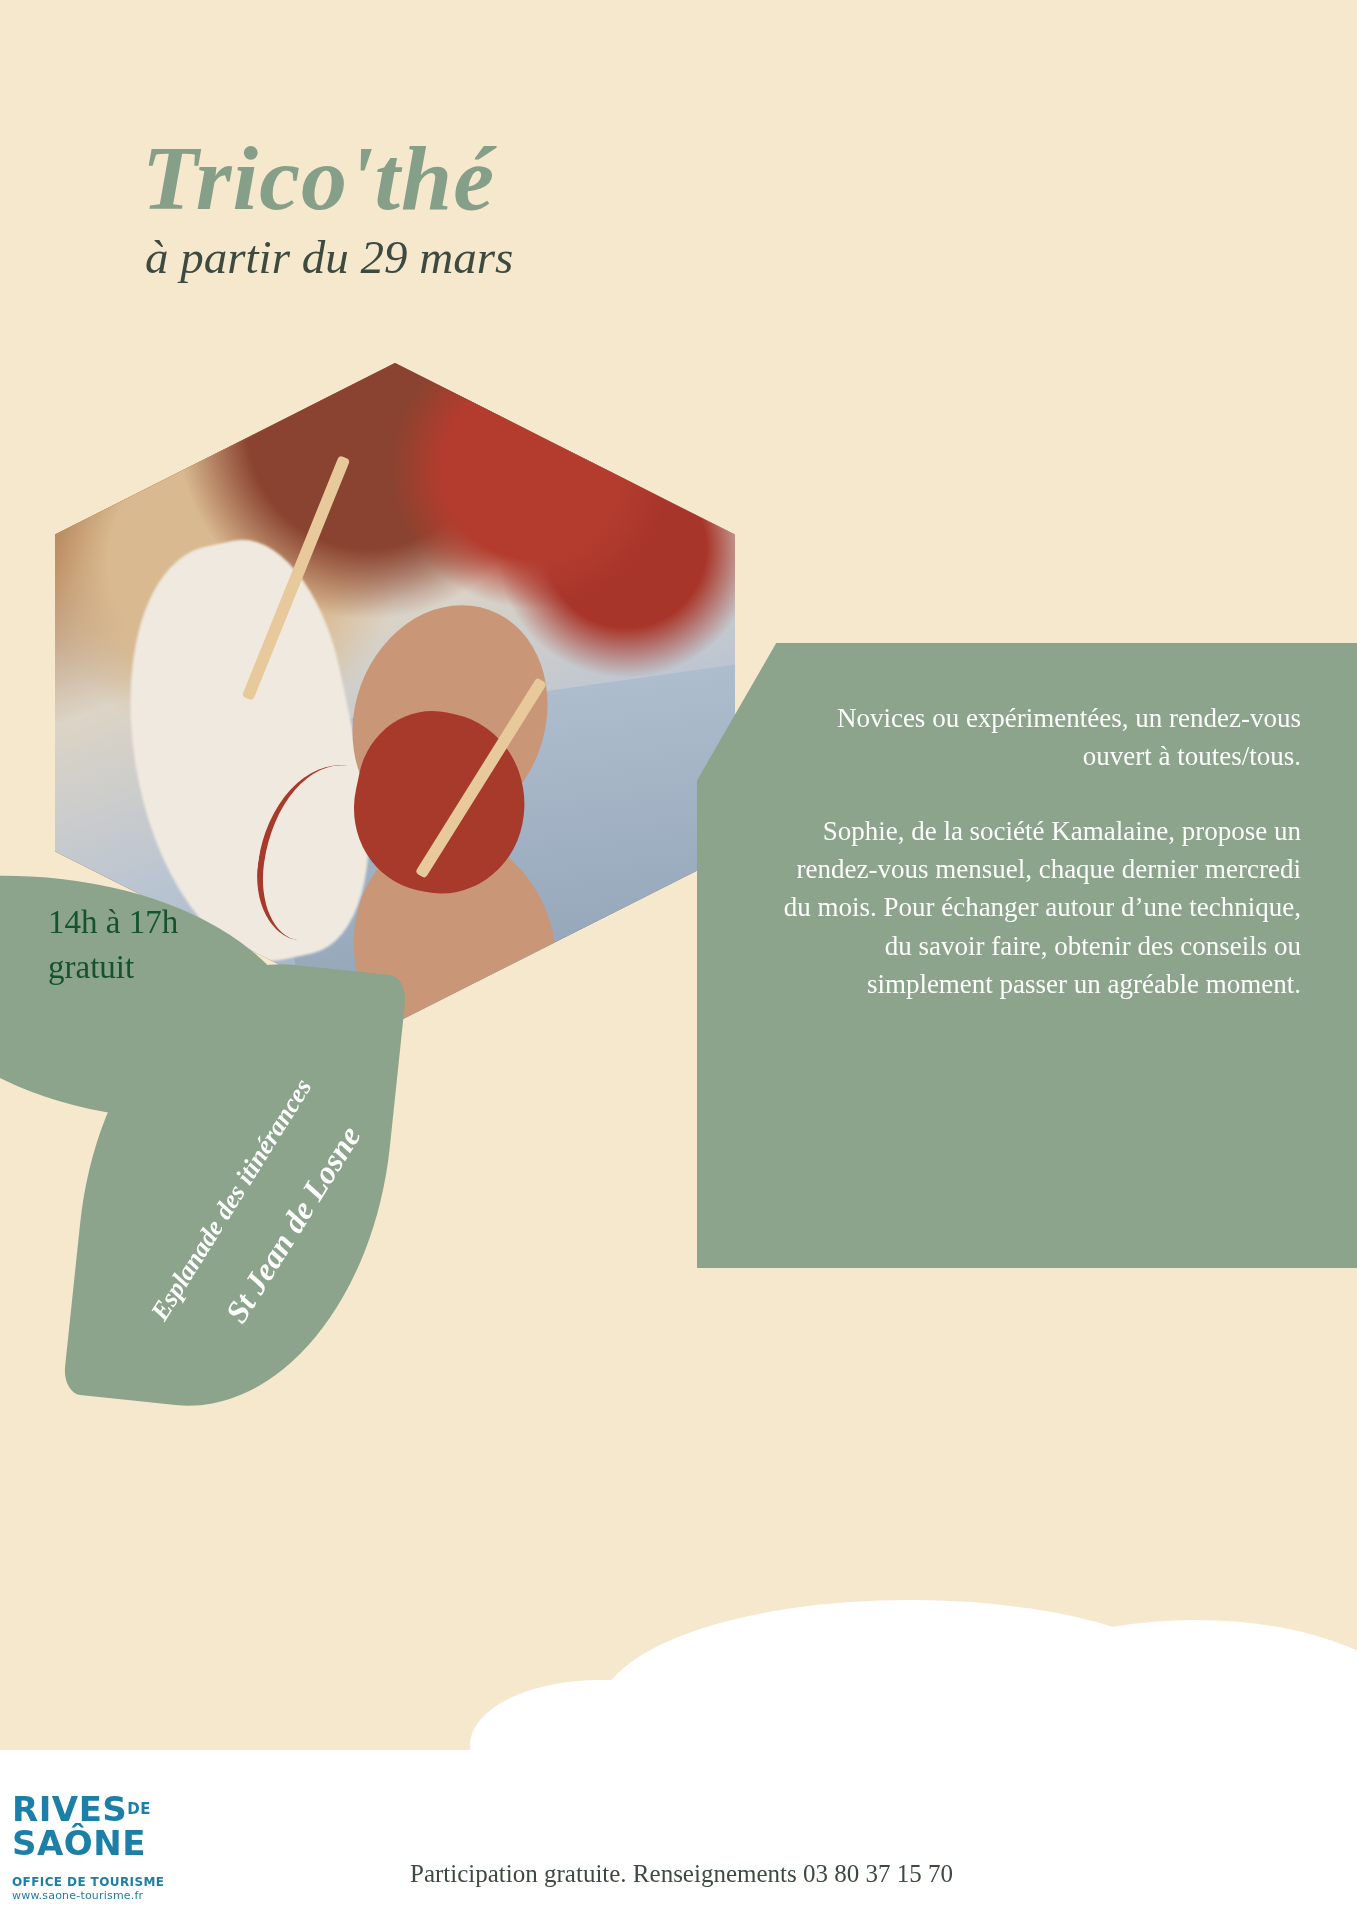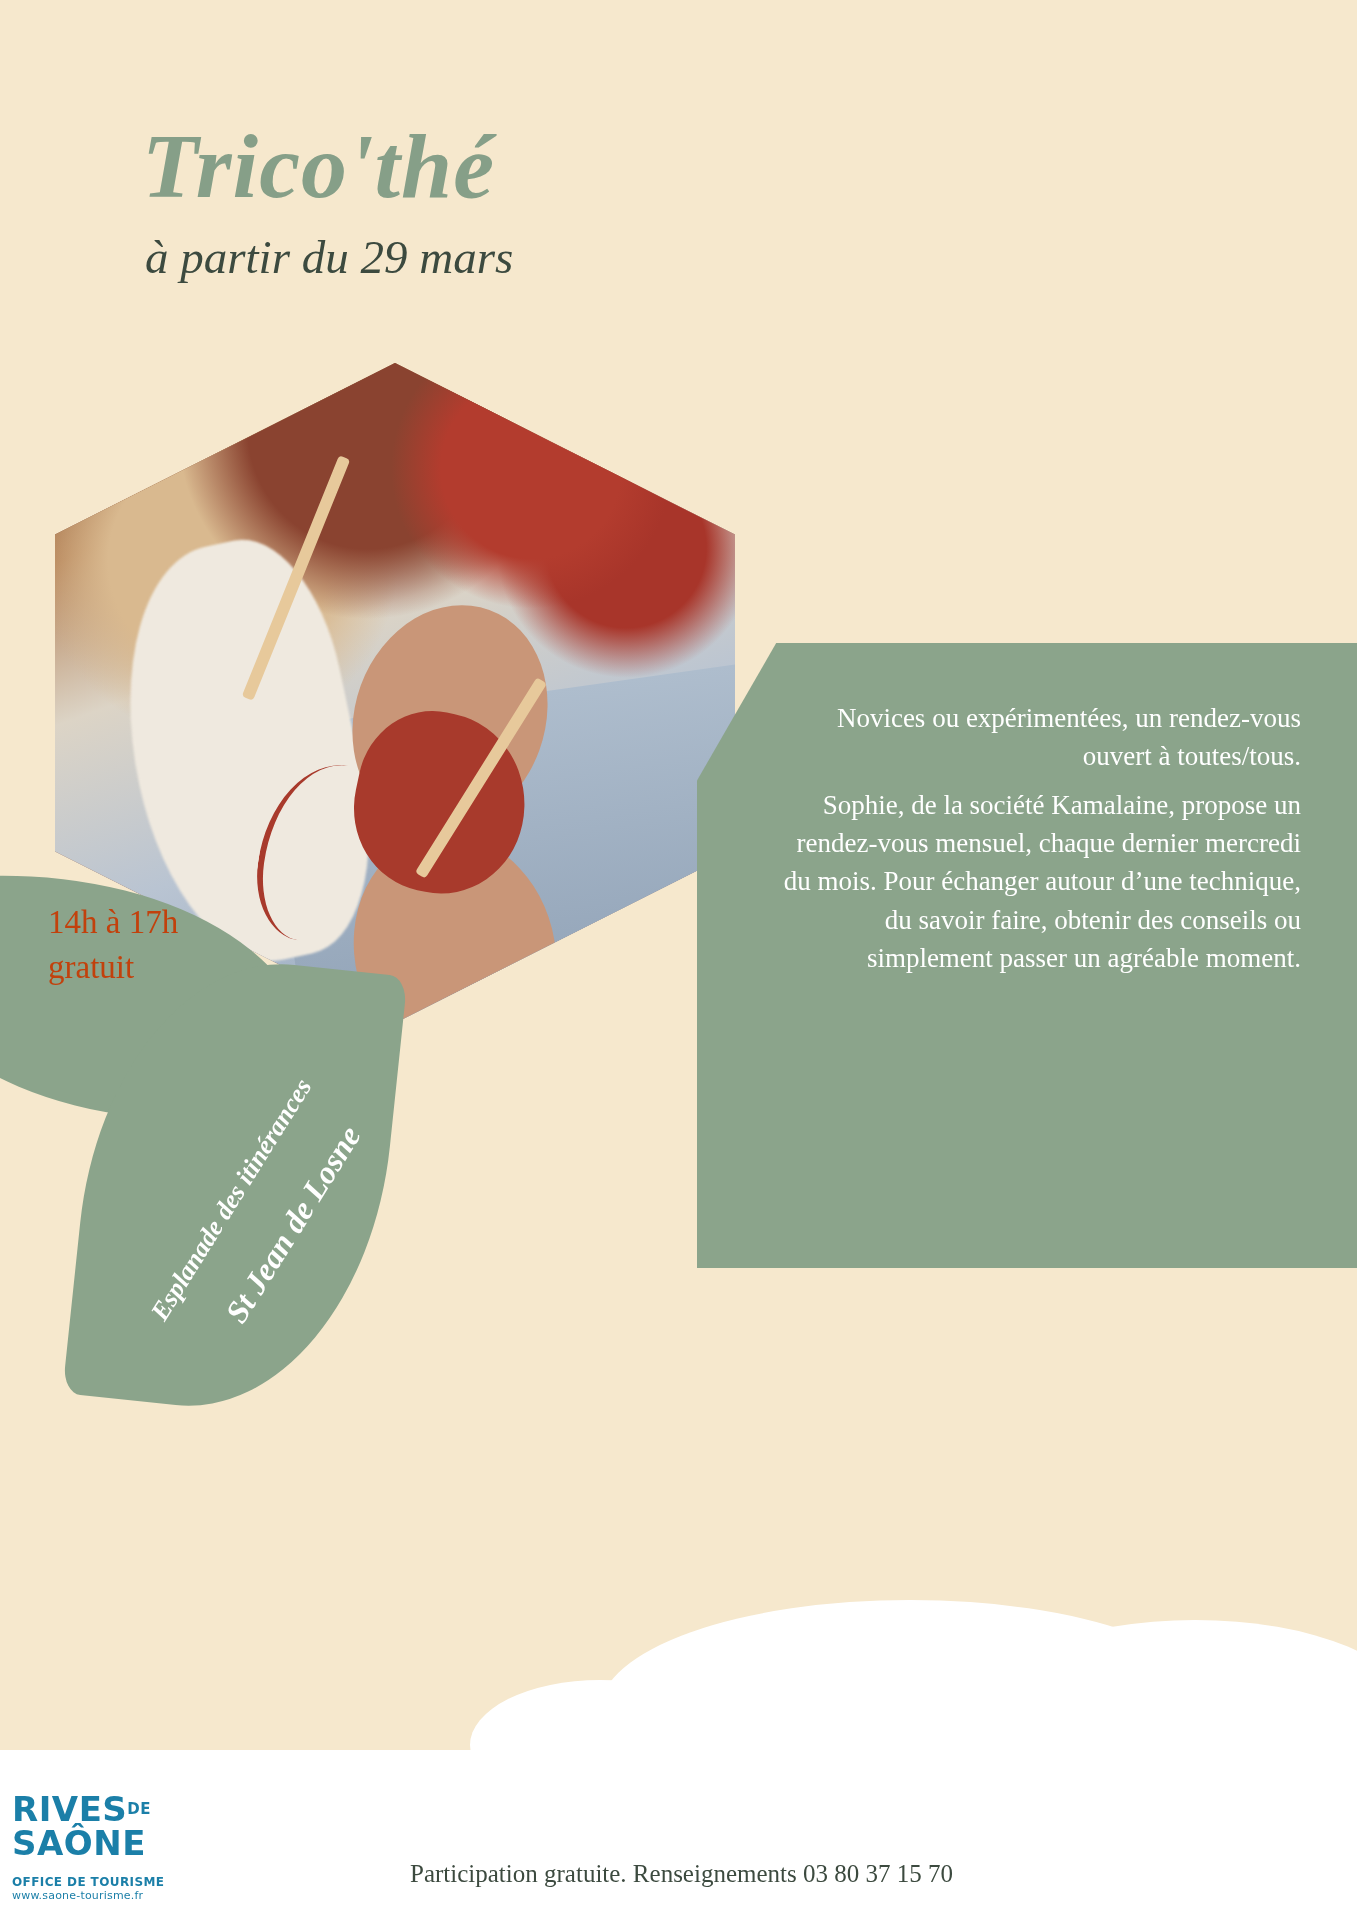--- a/index.html
+++ b/index.html
@@ -36,21 +36,21 @@
     border-radius: 50%;
   }
   .cloud-a { left: 600px; bottom: 100px; width: 620px; height: 220px; }
   .cloud-b { left: 980px; bottom: 120px; width: 430px; height: 180px; }
   .cloud-c { left: 470px; bottom: 110px; width: 260px; height: 130px; }
 
   
   .title {
     position: absolute;
     left: 142px;
-    top: 120px;
+    top: 132px;
     font-size: 92px;
     font-style: italic;
     font-weight: bold;
     color: #869f88;
     letter-spacing: 1px;
     line-height: 1;
   }
   .subtitle {
     position: absolute;
     left: 145px;
@@ -202,39 +202,39 @@
     box-sizing: border-box;
     padding: 56px 56px 51px 72px;
     text-align: right;
   }
   .green-block p {
     margin: 0;
     font-size: 27px;
     line-height: 1.42;
     color: #ffffff;
   }
-  .green-block p + p { margin-top: 10px; }
+  .green-block p + p { margin-top: 36px; }
 
   
   .leaf-top {
     position: absolute;
     left: -110px;
     top: 868px;
     width: 420px;
     height: 260px;
     background: #8ba48b;
     border-radius: 0 80% 0 80%;
     transform: rotate(-4deg);
   }
   .hours {
     position: absolute;
     left: 48px;
     top: 900px;
     width: 230px;
-    color: #c2410c;
+    color: #14532d;
     font-size: 33px;
     line-height: 1.35;
   }
   .leaf-main {
     position: absolute;
     left: 85px;
     top: 960px;
     width: 300px;
     height: 450px;
     background: #8ba48b;

